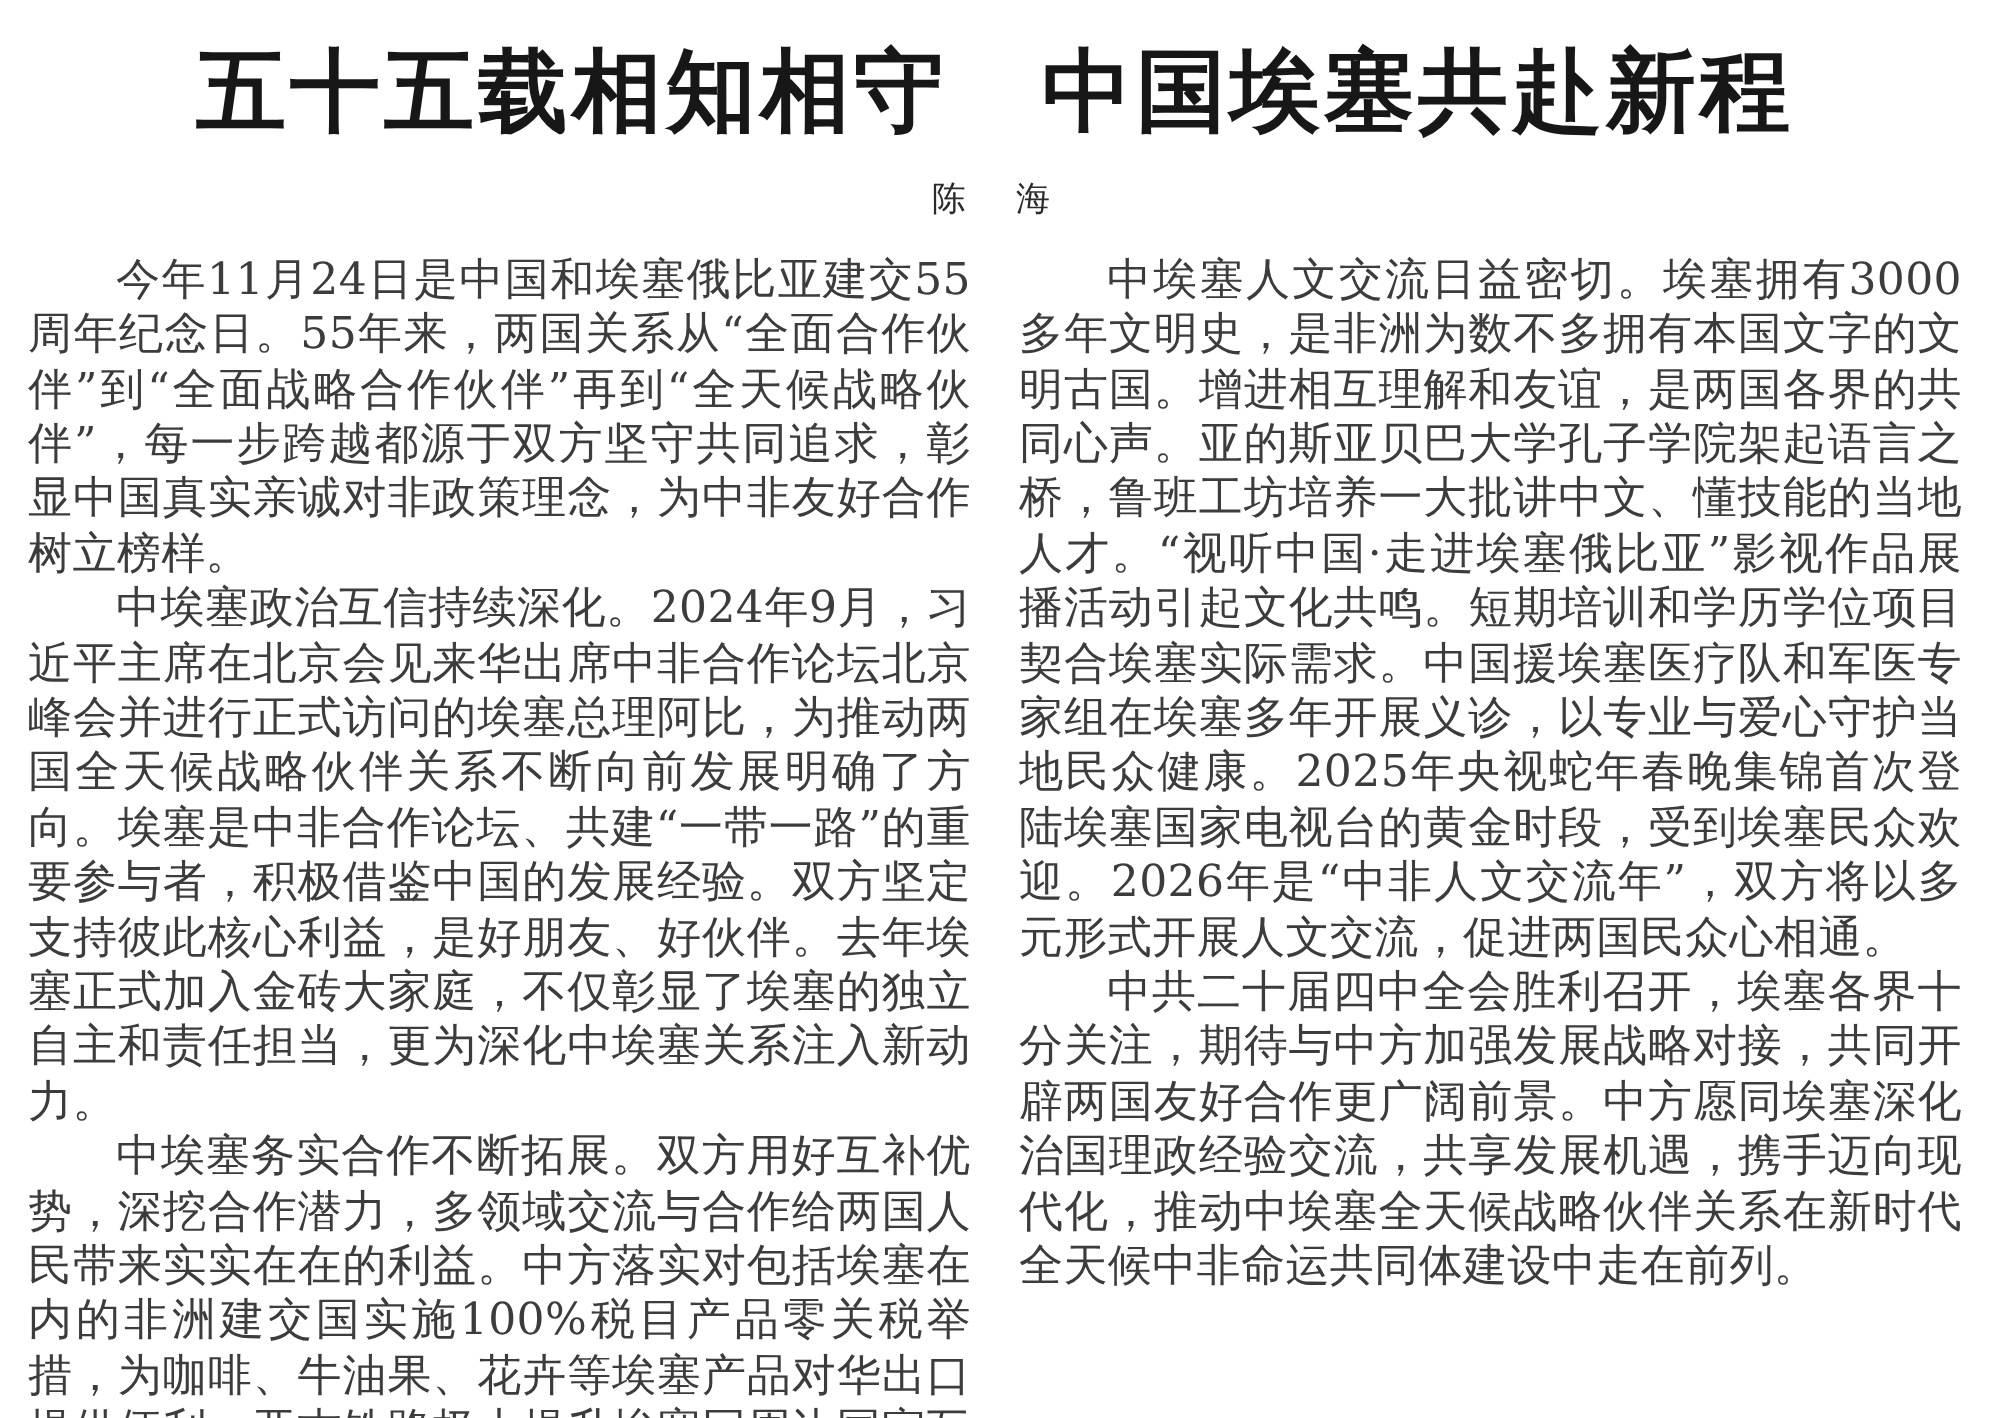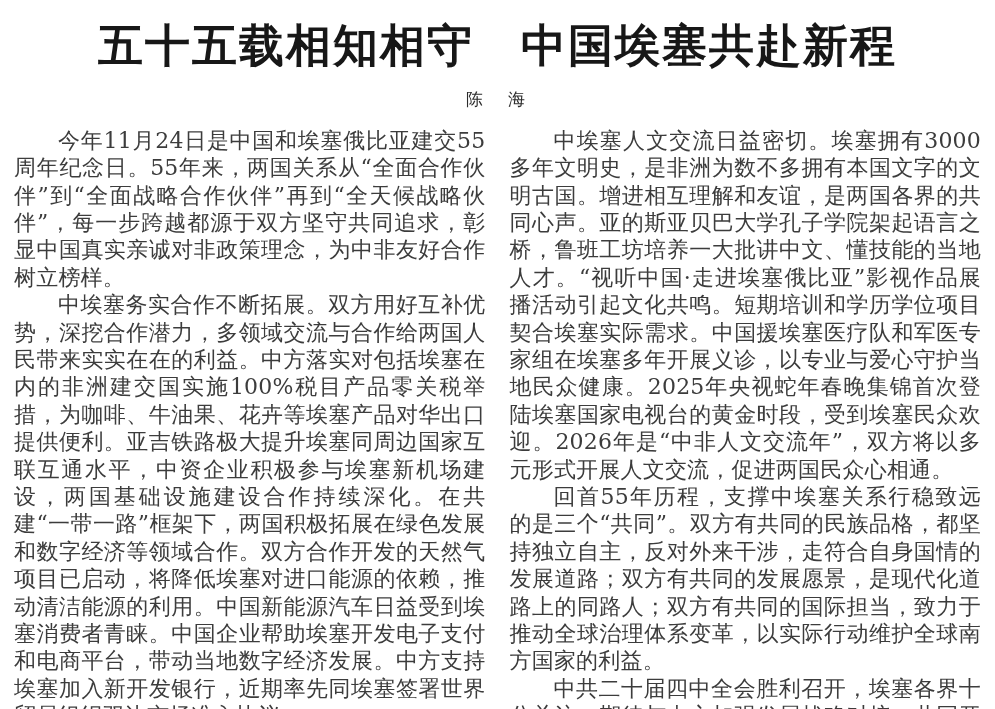--- a/index.html
+++ b/index.html
@@ -59,24 +59,24 @@
 <div class="page">
 
   <h1 class="headline">五十五载相知相守　中国埃塞共赴新程</h1>
 
   <div class="byline">陈　海</div>
 
   <div class="columns">
 
     <div class="col">
       <p class="para">今年11月24日是中国和埃塞俄比亚建交55周年纪念日。55年来，两国关系从“全面合作伙伴”到“全面战略合作伙伴”再到“全天候战略伙伴”，每一步跨越都源于双方坚守共同追求，彰显中国真实亲诚对非政策理念，为中非友好合作树立榜样。</p>
+      <p class="para">中埃塞政治互信持续深化。2024年9月，习近平主席在北京会见来华出席中非合作论坛北京峰会并进行正式访问的埃塞总理阿比，为推动两国全天候战略伙伴关系不断向前发展明确了方向。埃塞是中非合作论坛、共建“一带一路”的重要参与者，积极借鉴中国的发展经验。双方坚定支持彼此核心利益，是好朋友、好伙伴。去年埃塞正式加入金砖大家庭，不仅彰显了埃塞的独立自主和责任担当，更为深化中埃塞关系注入新动力。</p>
       <p class="para">中埃塞务实合作不断拓展。双方用好互补优势，深挖合作潜力，多领域交流与合作给两国人民带来实实在在的利益。中方落实对包括埃塞在内的非洲建交国实施100%税目产品零关税举措，为咖啡、牛油果、花卉等埃塞产品对华出口提供便利。亚吉铁路极大提升埃塞同周边国家互联互通水平，中资企业积极参与埃塞新机场建设，两国基础设施建设合作持续深化。在共建“一带一路”框架下，两国积极拓展在绿色发展和数字经济等领域合作。双方合作开发的天然气项目已启动，将降低埃塞对进口能源的依赖，推动清洁能源的利用。中国新能源汽车日益受到埃塞消费者青睐。中国企业帮助埃塞开发电子支付和电商平台，带动当地数字经济发展。中方支持埃塞加入新开发银行，近期率先同埃塞签署世界贸易组织双边市场准入协议。</p>
     </div>
 
     <div class="col">
       <p class="para">中埃塞人文交流日益密切。埃塞拥有3000多年文明史，是非洲为数不多拥有本国文字的文明古国。增进相互理解和友谊，是两国各界的共同心声。亚的斯亚贝巴大学孔子学院架起语言之桥，鲁班工坊培养一大批讲中文、懂技能的当地人才。“视听中国·走进埃塞俄比亚”影视作品展播活动引起文化共鸣。短期培训和学历学位项目契合埃塞实际需求。中国援埃塞医疗队和军医专家组在埃塞多年开展义诊，以专业与爱心守护当地民众健康。2025年央视蛇年春晚集锦首次登陆埃塞国家电视台的黄金时段，受到埃塞民众欢迎。2026年是“中非人文交流年”，双方将以多元形式开展人文交流，促进两国民众心相通。</p>
-      <p class="para">回首55年历程，支撑中埃塞关系行稳致远的是三个“共同”。双方有共同的民族品格，都坚持独立自主，反对外来干涉，走符合自身国情的发展道路；双方有共同的发展愿景，是现代化道路上的同路人；双方有共同的国际担当，致力于推动全球治理体系变革，以实际行动维护全球南方国家的利益。</p>
       <p class="para">中共二十届四中全会胜利召开，埃塞各界十分关注，期待与中方加强发展战略对接，共同开辟两国友好合作更广阔前景。中方愿同埃塞深化治国理政经验交流，共享发展机遇，携手迈向现代化，推动中埃塞全天候战略伙伴关系在新时代全天候中非命运共同体建设中走在前列。</p>
 
     </div>
 
   </div>
 </div>
 
 </body></html>

